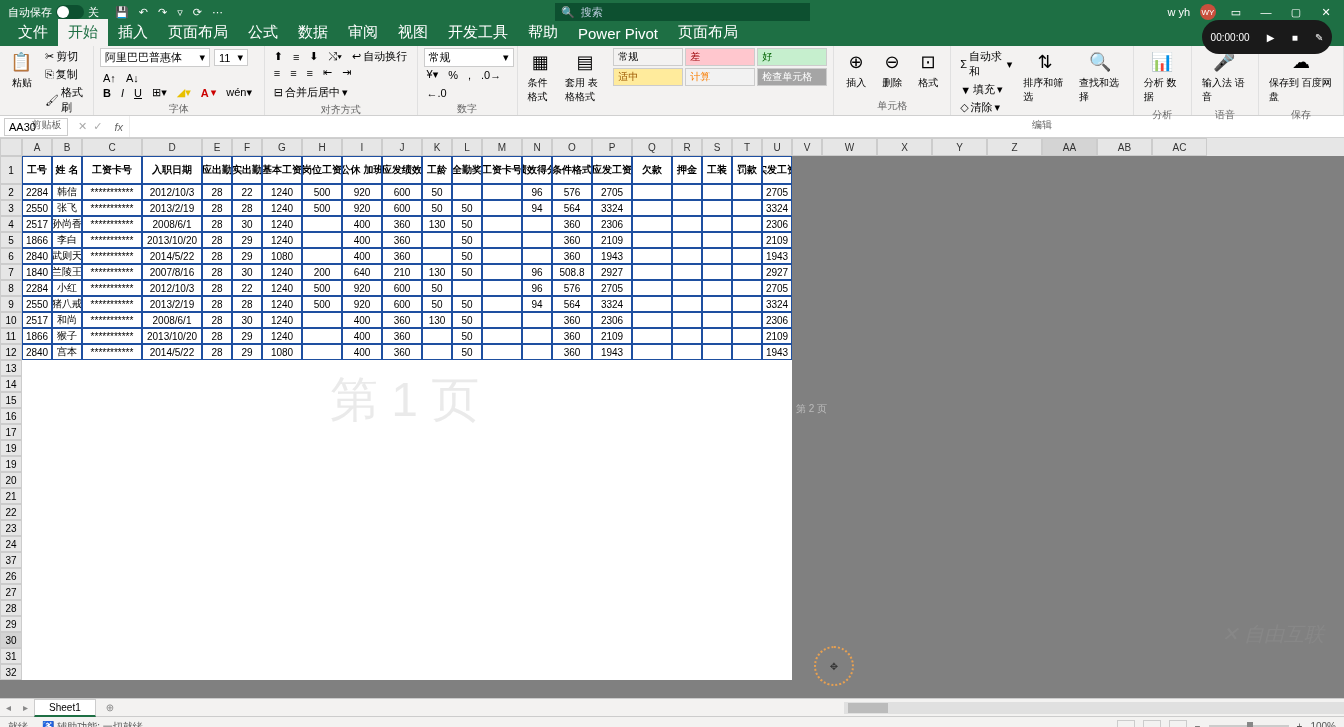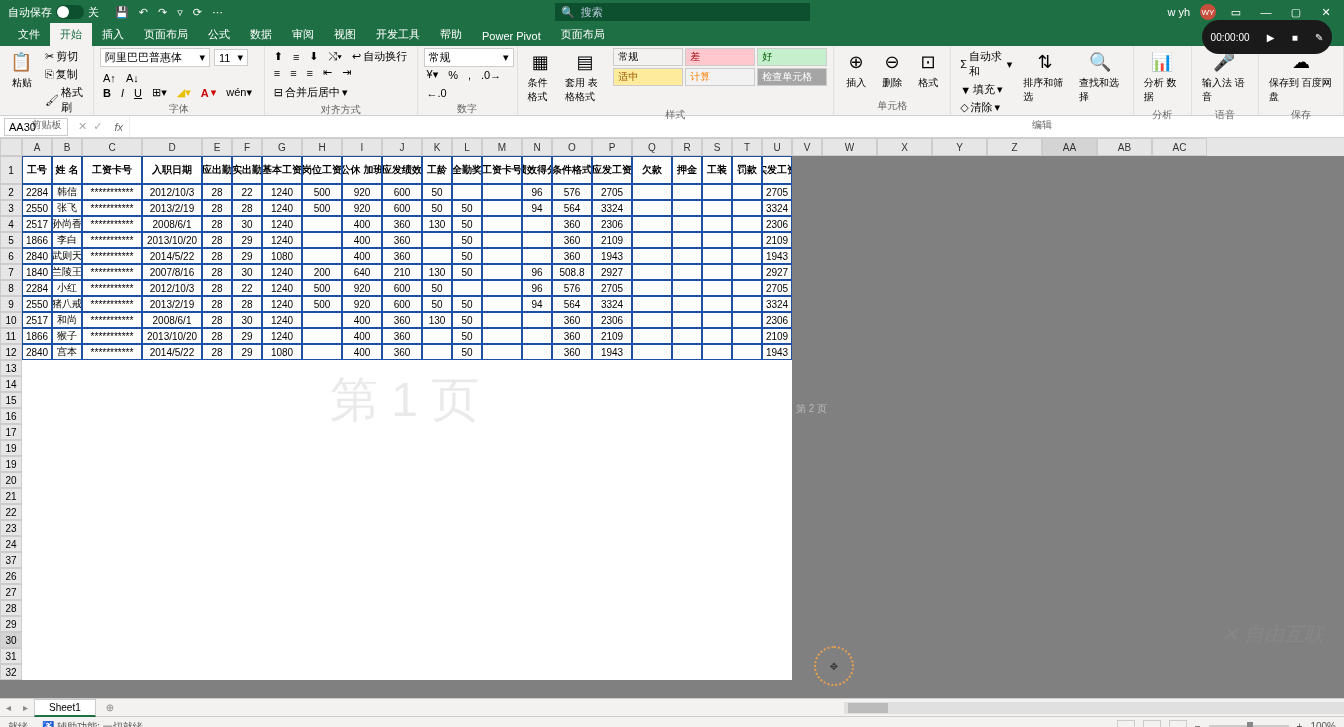--- a/index.html
+++ b/index.html
@@ -17,21 +17,21 @@
 .titlebar .right { margin-left: auto; display: flex; align-items: center; gap: 10px; padding-right: 8px; }
 .titlebar .avatar { width: 16px; height: 16px; background: #c94f3d; border-radius: 50%; display: flex; align-items: center; justify-content: center; font-size: 8px; }
 .titlebar .winbtn { width: 20px; text-align: center; cursor: pointer; }
 
 
 .rec { position: absolute; right: 12px; top: 20px; width: 130px; height: 34px; background: #1a1a1a; border-radius: 17px; display: flex; align-items: center; justify-content: space-around; color: #fff; font-size: 10px; z-index: 100; }
 .rec span { cursor: pointer; }
 
 
 .ribbon-tabs { height: 22px; background: #1e6f44; display: flex; align-items: flex-end; padding-left: 8px; }
-.ribbon-tabs .tab { padding: 4px 10px; font-size: 11px; color: #fff; cursor: pointer; }
+.ribbon-tabs .tab { padding: 4px 10px; font-size: 15px; color: #fff; cursor: pointer; }
 .ribbon-tabs .tab.active { background: #f3f2f1; color: #1e6f44; }
 
 
 .ribbon { height: 70px; background: #f3f2f1; display: flex; border-bottom: 1px solid #d0d0d0; }
 .group { border-right: 1px solid #e0e0e0; padding: 2px 6px; display: flex; flex-direction: column; justify-content: space-between; }
 .group .label { font-size: 10px; color: #666; text-align: center; padding-top: 2px; }
 .group .ctrls { display: flex; gap: 4px; align-items: center; flex-wrap: wrap; }
 .group .big { display: flex; flex-direction: column; align-items: center; font-size: 10px; gap: 2px; cursor: pointer; padding: 2px 4px; }
 .group .big .ico { width: 24px; height: 24px; display: flex; align-items: center; justify-content: center; font-size: 18px; }
 .small-btn { font-size: 11px; padding: 1px 3px; cursor: pointer; display: flex; align-items: center; gap: 2px; }
@@ -232,21 +232,20 @@
           <div class="style-cell" style="background:#ffc7ce;color:#9c0006">差</div>
           <div class="style-cell" style="background:#c6efce;color:#006100">好</div>
         </div>
         <div style="display:flex;gap:2px">
           <div class="style-cell" style="background:#ffeb9c;color:#9c5700">适中</div>
           <div class="style-cell" style="background:#f2f2f2;color:#fa7d00">计算</div>
           <div class="style-cell" style="background:#a5a5a5;color:#fff">检查单元格</div>
         </div>
       </div>
     </div>
-    <div class="label">样式</div>
   </div>
   <div class="group">
     <div style="display:flex;gap:4px">
       <div class="big">
           <span class="ico">⊕</span>
           <span>插入</span>
         </div>
       <div class="big">
           <span class="ico">⊖</span>
           <span>删除</span>

